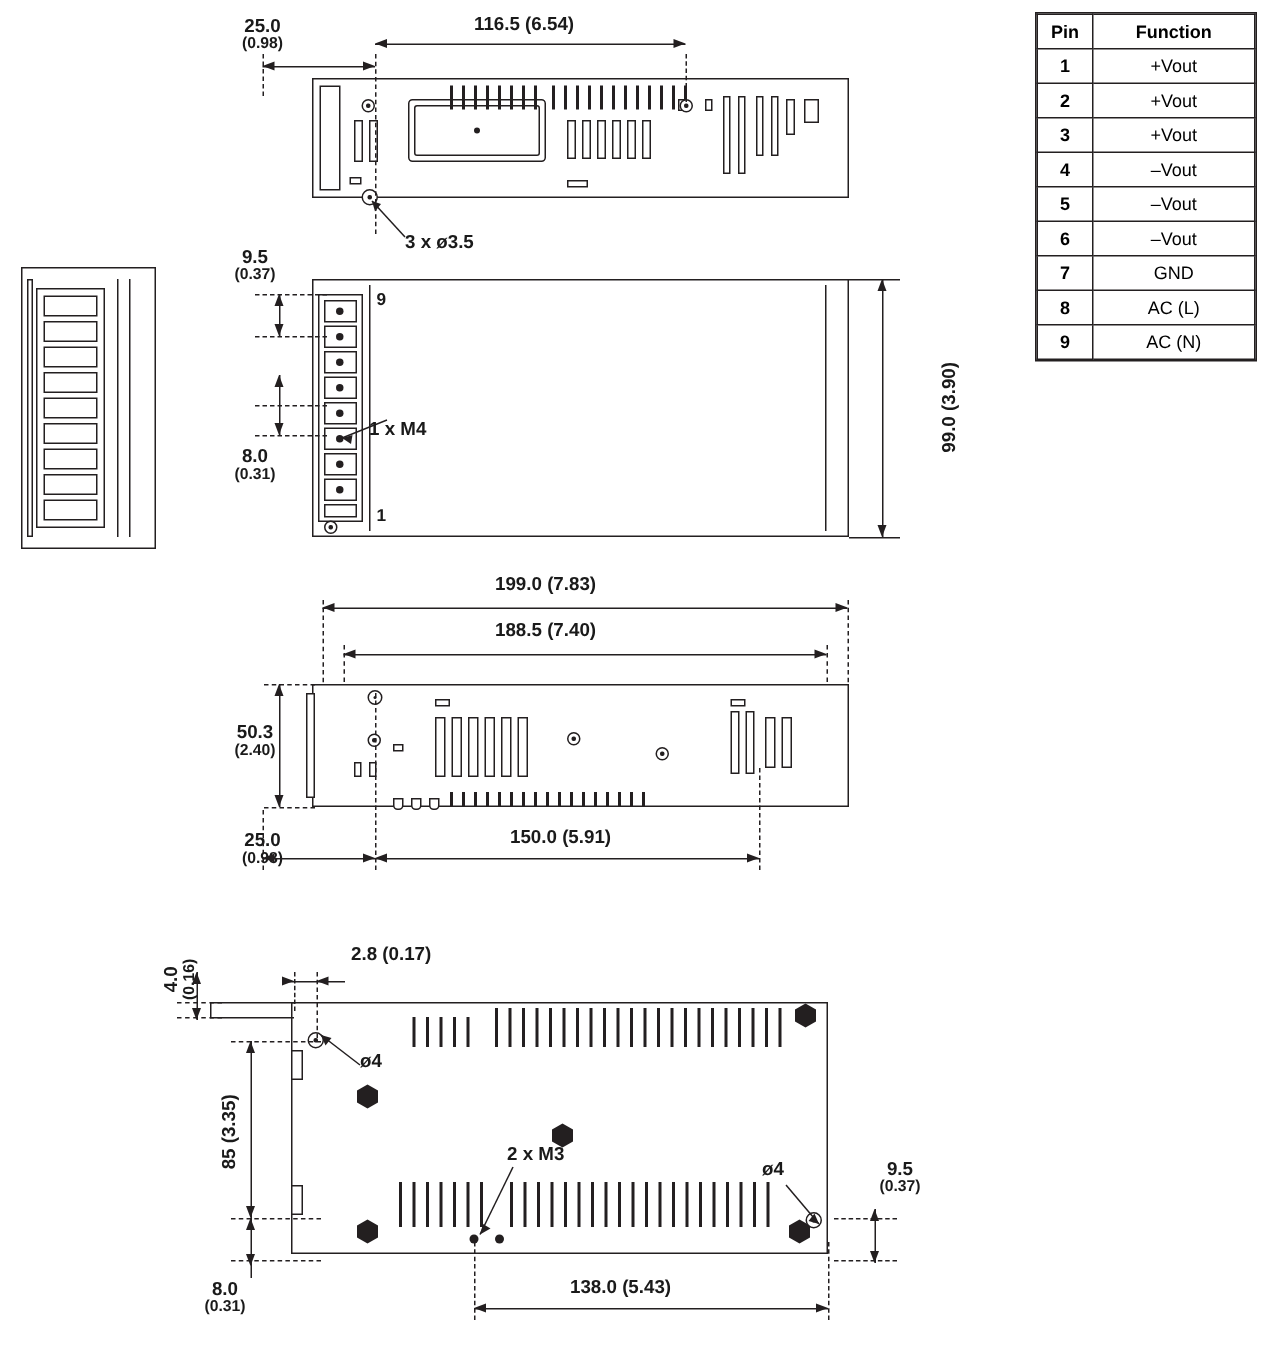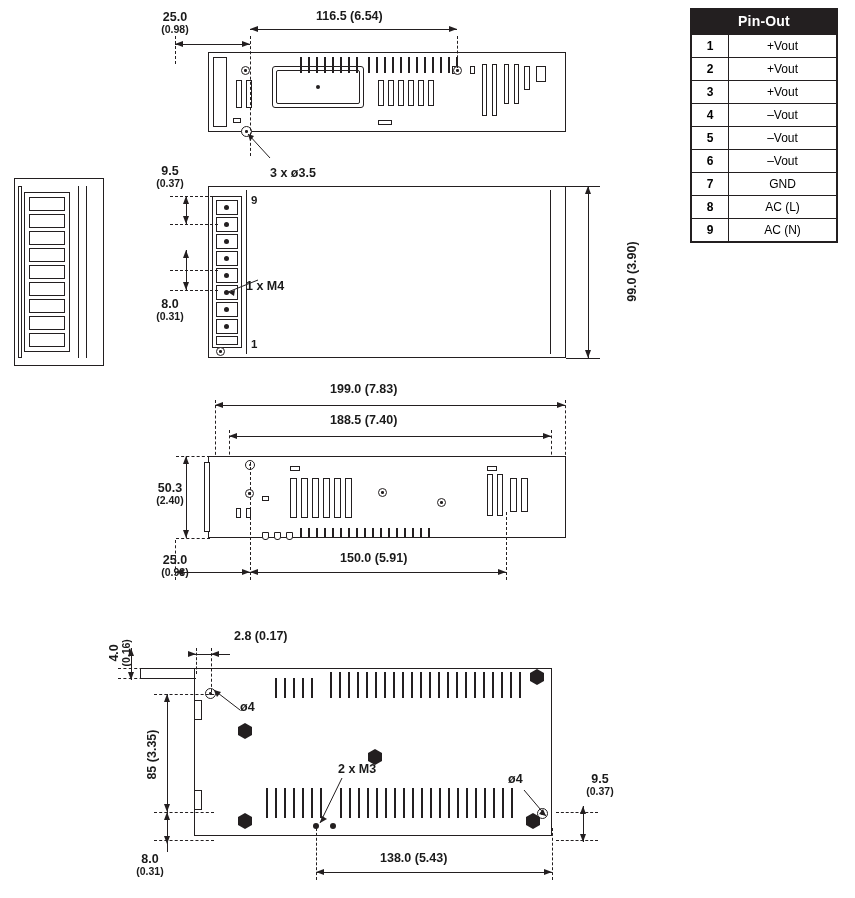--- a/index.html
+++ b/index.html
@@ -46,23 +46,26 @@
   #pinout th{font-weight:bold;}
   #pinout td.pin{width:36px;font-weight:bold;}
   #pinout td.fn{font-weight:normal;}
 </style>
 </head>
 <body>
 
 <div id="stage">
 
   <div id="pinout">
-    <div class="hdr">Pin-Out</div>
     <table>
       <tbody>
+          <tr>
+        <th>Pin</th>
+        <th>Function</th>
+      </tr>
       <tr>
             <td class="pin">1</td>
             <td class="fn">+Vout</td>
           </tr>
       <tr>
             <td class="pin">2</td>
             <td class="fn">+Vout</td>
           </tr>
       <tr>
             <td class="pin">3</td>
@@ -152,21 +155,21 @@
 
     <div class="screw" style="left:241px;top:66px;width:9px;height:9px;"></div>
     <div class="screw" style="left:453px;top:66px;width:9px;height:9px;"></div>
     <div class="screw" style="left:241px;top:126px;width:11px;height:11px;"></div>
 
     <div class="hl" style="left:250px;top:160px;width:0px;"></div>
     <svg class="abs" style="left:240px;top:128px;width:80px;height:40px;">
       <line x1="8" y1="6" x2="30" y2="30" stroke="#231f20" stroke-width="1"></line>
       <polygon points="8,6 14,8 10,13" fill="#231f20"></polygon>
     </svg>
-    <div class="lbl" style="left:270px;top:166px;">3 x ø3.5</div>
+    <div class="lbl" style="left:270px;top:154px;">3 x ø3.5</div>
 
     <div class="dim2" style="left:147px;top:10px;width:56px;text-align:center;">
       <span>25.0</span>
       <span class="sub">(0.98)</span>
     </div>
 
     <div class="vl dashv" style="left:175px;top:36px;height:28px;"></div>
     <div class="vl dashv" style="left:250px;top:36px;height:120px;"></div>
     <div class="hl" style="left:175px;top:44px;width:75px;"></div>
     <div class="ar ar-l" style="left:175px;top:40.6px;"></div>

